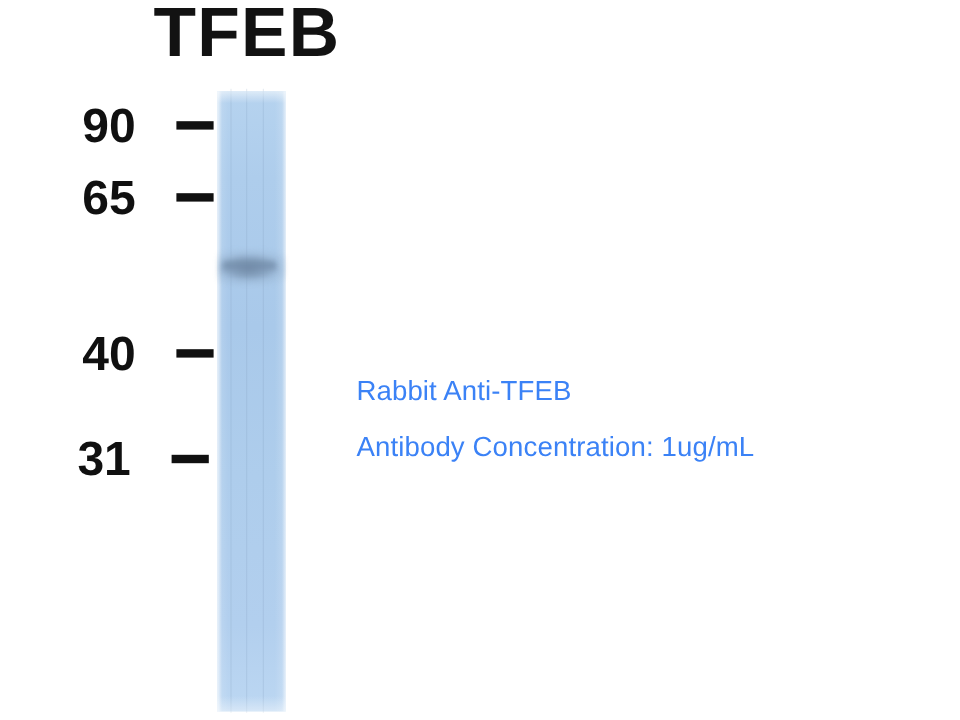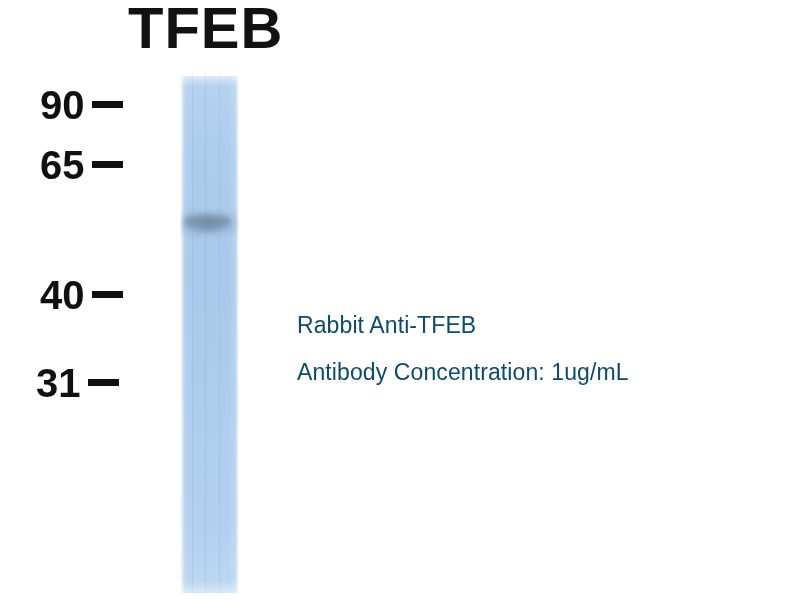--- a/index.html
+++ b/index.html
@@ -111,21 +111,23 @@
       rgba(165,195,226,0.10) 100%);
     filter: blur(2.2px);
   }
 
   
   .marker {
     position: absolute;
     height: 46px;
     display: flex;
     align-items: center;
+    justify-content: flex-end;
     white-space: nowrap;
+    gap: 27px;
   }
   .marker-label {
     font-family: "Liberation Sans", sans-serif;
     font-size: 40px;
     font-weight: bold;
     color: #101010;
     line-height: 1;
   }
   .marker-dash {
     display: inline-block;
@@ -140,21 +142,21 @@
   #annotations {
     position: absolute;
     left: 297px;
     top: 313px;
     width: 452px;
   }
   .anno-line {
     font-family: "Liberation Sans", sans-serif;
     font-size: 23px;
     font-weight: normal;
-    color: #0c4a6e;
+    color: #3b82f6;
     line-height: 1.08;
     letter-spacing: 0.1px;
   }
   .anno-block { margin-bottom: 22px; }
   .anno-block:last-child { margin-bottom: 0; }
 </style>
 </head>
 <body>
 
 <div id="figure">

